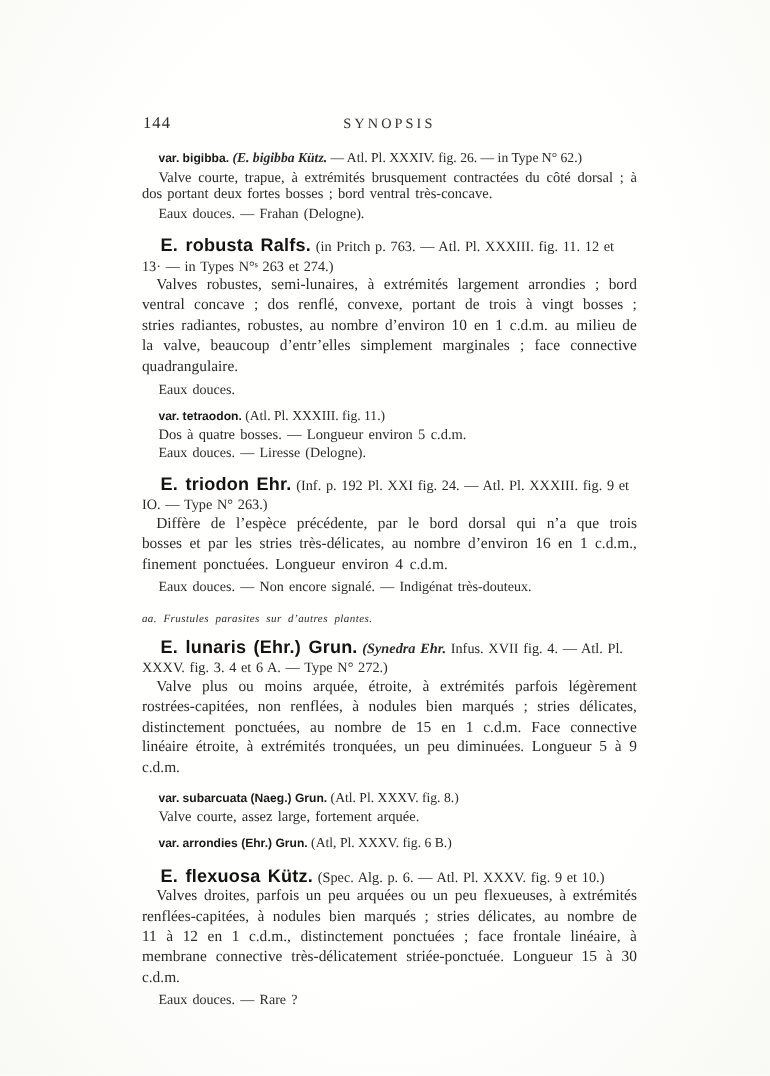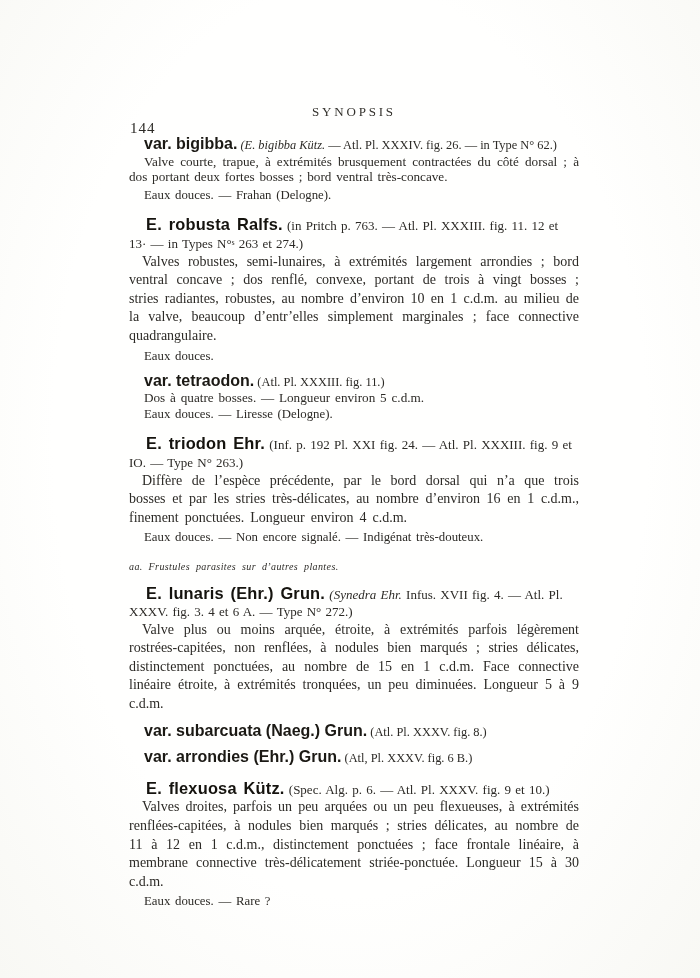--- a/index.html
+++ b/index.html
@@ -23,41 +23,41 @@
   }
   .pageheader {
     position: relative;
     height: 19px;
     margin-bottom: 13px;
     font-size: 14.5px;
   }
   .pagenum {
     position: absolute;
     left: 1px;
-    top: 16px;
+    top: 0;
     letter-spacing: 1px;
     font-size: 15px;
   }
   .runningtitle {
     text-align: center;
     letter-spacing: 2.8px;
     font-size: 13px;
     color: #33312c;
   }
   p { color: #2c2a26; }
   .var-head {
     margin-top: 9px;
     font-size: 12.4px;
     line-height: 15.6px;
     text-indent: 15px;
   }
   .var-name {
     font-family: "Liberation Sans", sans-serif;
     font-weight: bold;
-    font-size: 16px;
+    font-size: 11px;
     color: #1b1914;
   }
   .var-cite { font-size: 12.4px; }
   .var-desc {
     font-size: 13.2px;
     line-height: 15.8px;
     text-indent: 15px;
     text-align: justify;
     word-spacing: 1.5px;
   }
@@ -84,21 +84,21 @@
     text-indent: 13px;
     word-spacing: 2.5px;
   }
   .habitat {
     font-size: 12.8px;
     line-height: 16.2px;
     text-indent: 15px;
     margin-top: 2px;
     word-spacing: 1.5px;
   }
-  .italic { font-style: italic; }
+  .italic { font-style: italic; font-weight: bold; }
   .section-div {
     margin: 15px 0 4px 0;
     font-style: italic;
     font-size: 10px;
     letter-spacing: 0.4px;
     word-spacing: 3px;
     color: #2e2c28;
   }
 </style>
 </head>
@@ -133,20 +133,21 @@
     <p class="habitat">Eaux douces. — Non encore signalé. — Indigénat très-douteux.</p>
 
     <p class="section-div">aa. Frustules parasites sur d’autres plantes.</p>
 
     <p class="species-head"><span class="sp-name">E. lunaris (Ehr.) Grun.</span>
       <span class="sp-cite italic">(Synedra Ehr.</span><span class="sp-cite"> Infus. XVII fig. 4. — Atl. Pl. XXXV. fig. 3. 4 et 6 A. — Type N° 272.)</span></p>
     <p class="body-par">Valve plus ou moins arquée, étroite, à extrémités parfois légèrement rostrées-capitées, non renflées, à nodules bien marqués ; stries délicates, distinctement ponctuées, au nombre de 15 en 1 c.d.m. Face connective linéaire étroite, à extrémités tronquées, un peu diminuées. Longueur 5 à 9 c.d.m.</p>
 
     <p class="var-head"><span class="var-name">var. subarcuata (Naeg.) Grun.</span>
       <span class="var-cite">(Atl. Pl. XXXV. fig. 8.)</span></p>
+    <p class="var-desc">Valve courte, assez large, fortement arquée.</p>
 
     <p class="var-head"><span class="var-name">var. arrondies (Ehr.) Grun.</span>
       <span class="var-cite">(Atl, Pl. XXXV. fig. 6 B.)</span></p>
 
     <p class="species-head"><span class="sp-name">E. flexuosa Kütz.</span>
       <span class="sp-cite">(Spec. Alg. p. 6. — Atl. Pl. XXXV. fig. 9 et 10.)</span></p>
     <p class="body-par">Valves droites, parfois un peu arquées ou un peu flexueuses, à extrémités renflées-capitées, à nodules bien marqués ; stries délicates, au nombre de 11 à 12 en 1 c.d.m., distinctement ponctuées ; face frontale linéaire, à membrane connective très-délicatement striée-ponctuée. Longueur 15 à 30 c.d.m.</p>
     <p class="habitat">Eaux douces. — Rare ?</p>
 
   </div>

